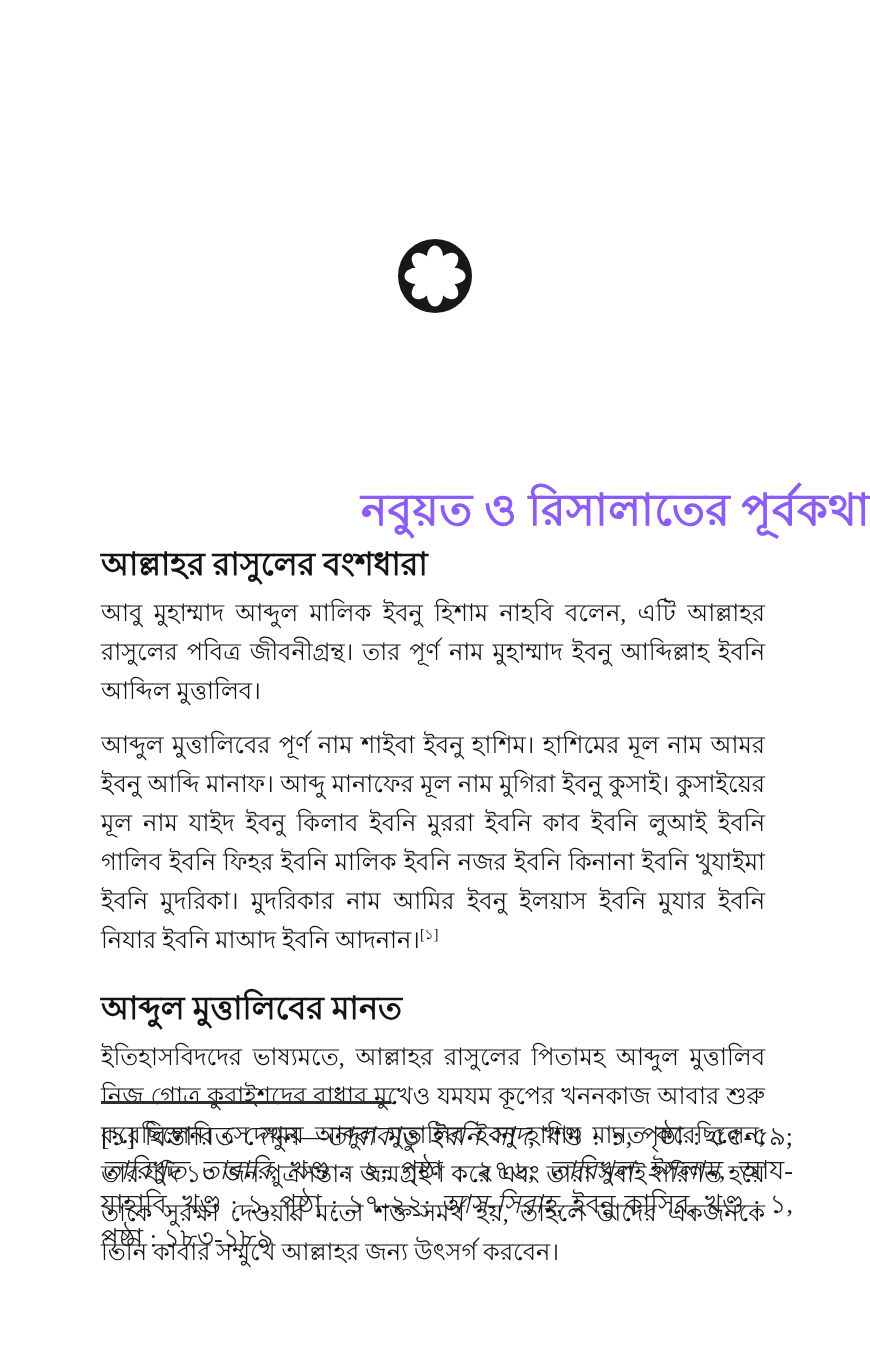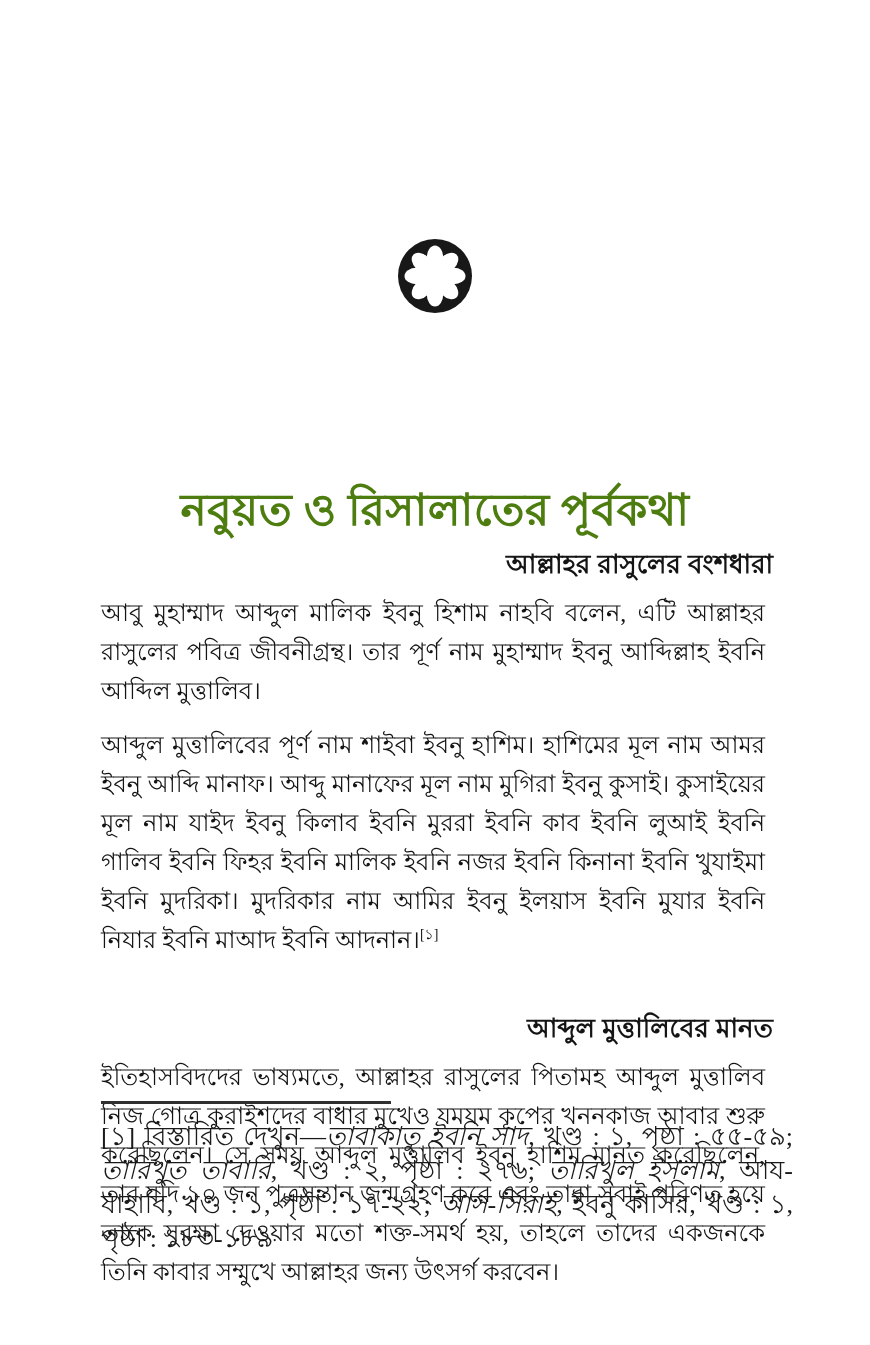--- a/index.html
+++ b/index.html
@@ -15,39 +15,39 @@
 
   
   .ornament{
     position:absolute;top:236px;left:50%;transform:translateX(-50%);
     width:80px;height:80px;
   }
 
   
   .page-title{
     position:absolute;top:448px;left:0;width:100%;
-    text-align:center;
+    text-align:right;
     font-size:44px;font-weight:bold;
     letter-spacing:0.5px;
-    color:#4d7c0f;
+    color:#8b5cf6;
   }
 
   
   .content{
     position:absolute;left:101px;top:548px;width:672px;
     font-size:24px;line-height:39px;
     text-align:justify;
   }
   .section-heading{
-    font-size:26px;font-weight:bold;
+    font-size:32px;font-weight:bold;
     margin:0 0 14px 0;line-height:32px;
-    text-align:right;
-    font-family:Liberation Sans, sans-serif;
+    text-align:left;
+    font-family:Liberation Serif, serif;
   }
-  .section-heading.second{margin-top:52px;}
+  .section-heading.second{margin-top:32px;}
   .para{margin:0 8px 15px 0;}
   sup.fn-ref{font-size:14px;line-height:0;vertical-align:super;}
 
   
   .watermark{
     position:absolute;left:312px;top:588px;width:310px;height:150px;
     pointer-events:none;opacity:0.62;z-index:5;
   }
   .watermark-text{
     position:absolute;left:0;top:48px;

